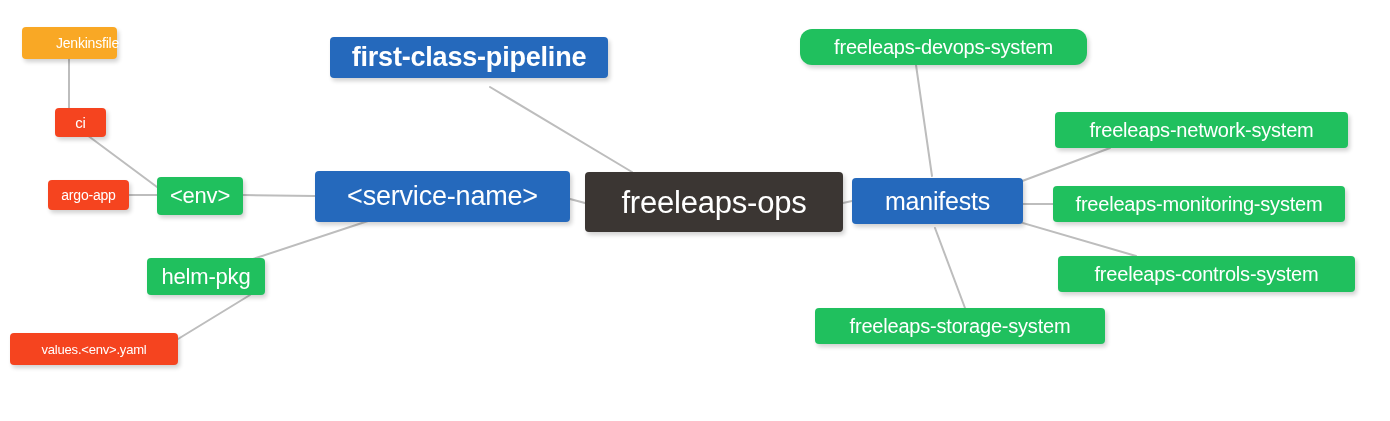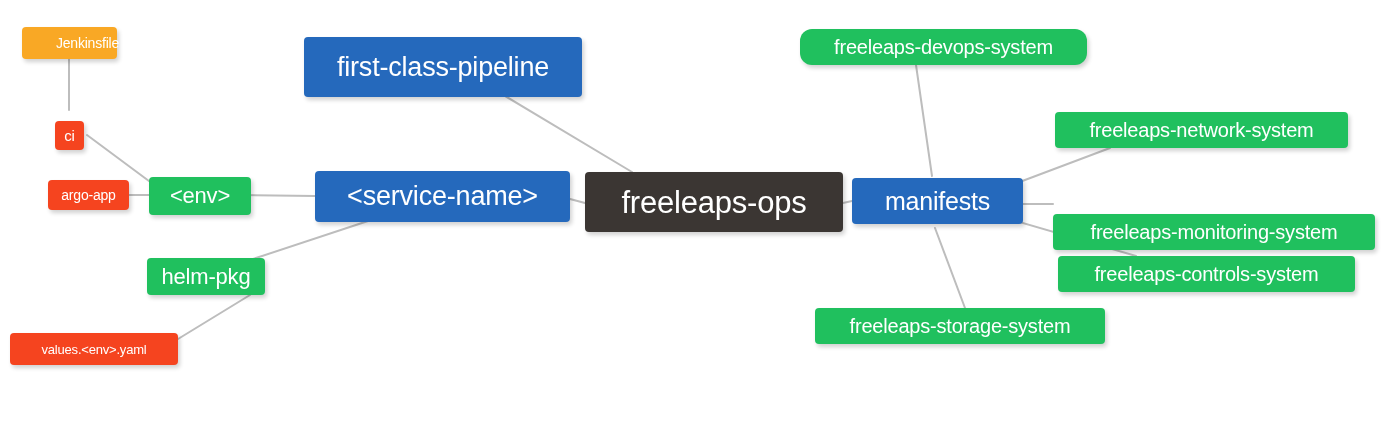--- a/index.html
+++ b/index.html
@@ -92,41 +92,41 @@
       <path d="M 1009 219 L 1136 256"></path>
 
       <path d="M 935 228 L 965 308"></path>
     </g>
   </svg>
 
   <div class="node lvl-root" style="left:585px; top:172px; width:258px; height:60px;">
     <span class="node-label">freeleaps-ops</span>
   </div>
 
-  <div class="node lvl-blue" style="left:304px; top:37px; width:278px; height:60px;">
+  <div class="node lvl-blue" style="left:330px; top:37px; width:278px; height:41px;font-weight:bold;">
     <span class="node-label">first-class-pipeline</span>
   </div>
 
   <div class="node lvl-blue" style="left:315px; top:171px; width:255px; height:51px;">
     <span class="node-label">&lt;service-name&gt;</span>
   </div>
 
   <div class="node lvl-blue-s" style="left:852px; top:178px; width:171px; height:46px;">
     <span class="node-label">manifests</span>
   </div>
 
-  <div class="node lvl-green-m" style="left:149px; top:177px; width:102px; height:38px;">
+  <div class="node lvl-green-m" style="left:157px; top:177px; width:86px; height:38px;">
     <span class="node-label">&lt;env&gt;</span>
   </div>
 
   <div class="node lvl-green-m" style="left:147px; top:258px; width:118px; height:37px;">
     <span class="node-label">helm-pkg</span>
   </div>
 
-  <div class="node lvl-red" style="left:55px; top:108px; width:29px; height:29px;margin-top:13px;">
+  <div class="node lvl-red" style="left:55px; top:108px; width:51px; height:29px;">
     <span class="node-label">ci</span>
   </div>
 
   <div class="node lvl-red-s" style="left:48px; top:180px; width:81px; height:30px;">
     <span class="node-label">argo-app</span>
   </div>
 
   <div class="node lvl-orange" style="left:22px; top:27px; width:95px; height:32px;">
     <span class="node-label">Jenkinsfile</span>
   </div>
@@ -136,21 +136,21 @@
   </div>
 
   <div class="node lvl-green" style="left:800px; top:29px; width:287px; height:36px;border-radius:12px;">
     <span class="node-label">freeleaps-devops-system</span>
   </div>
 
   <div class="node lvl-green" style="left:1055px; top:112px; width:293px; height:36px;">
     <span class="node-label">freeleaps-network-system</span>
   </div>
 
-  <div class="node lvl-green" style="left:1053px; top:186px; width:322px; height:36px;margin-top:28px;">
+  <div class="node lvl-green" style="left:1053px; top:186px; width:292px; height:36px;">
     <span class="node-label">freeleaps-monitoring-system</span>
   </div>
 
   <div class="node lvl-green" style="left:1058px; top:256px; width:297px; height:36px;">
     <span class="node-label">freeleaps-controls-system</span>
   </div>
 
   <div class="node lvl-green" style="left:815px; top:308px; width:290px; height:36px;">
     <span class="node-label">freeleaps-storage-system</span>
   </div>

